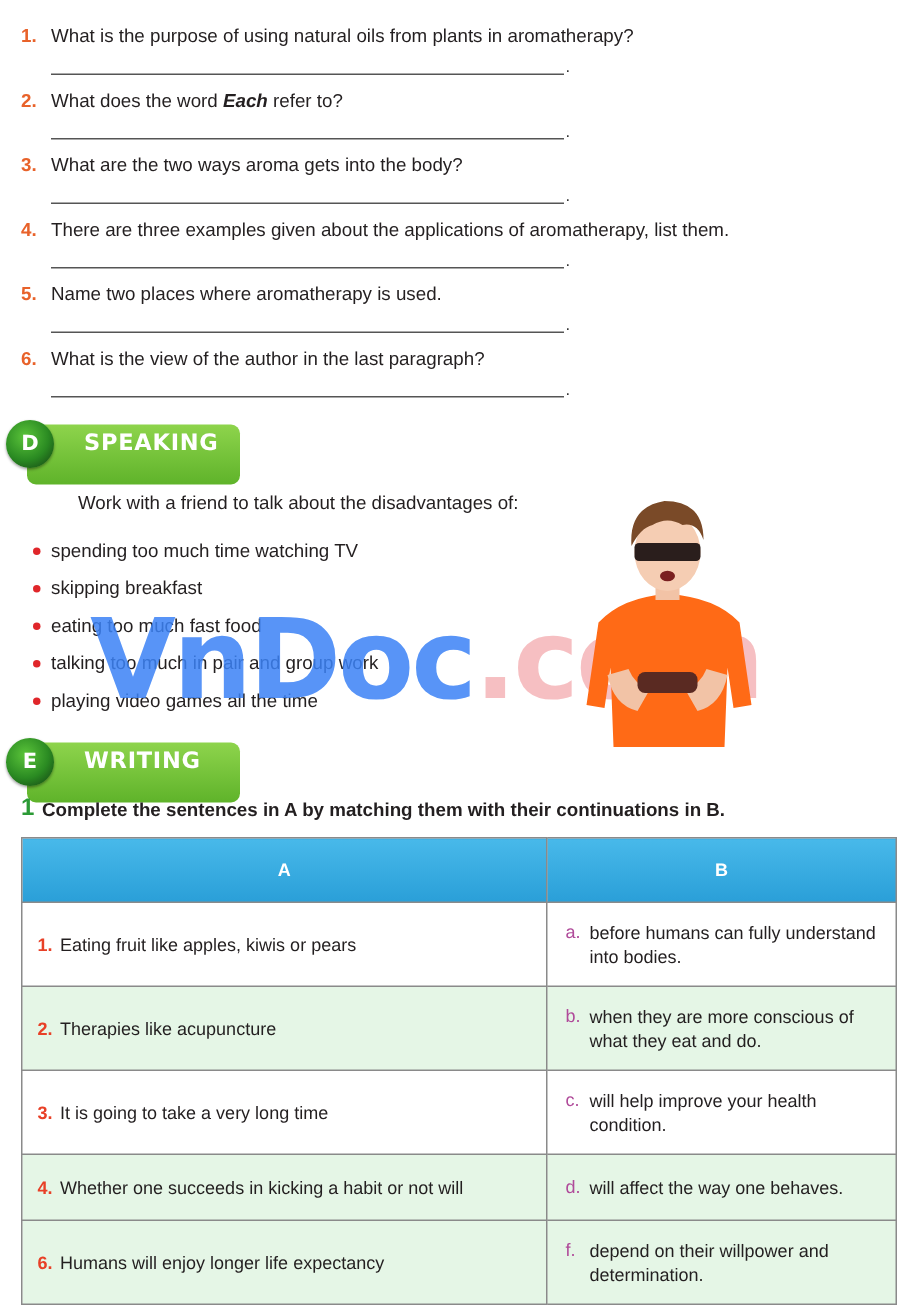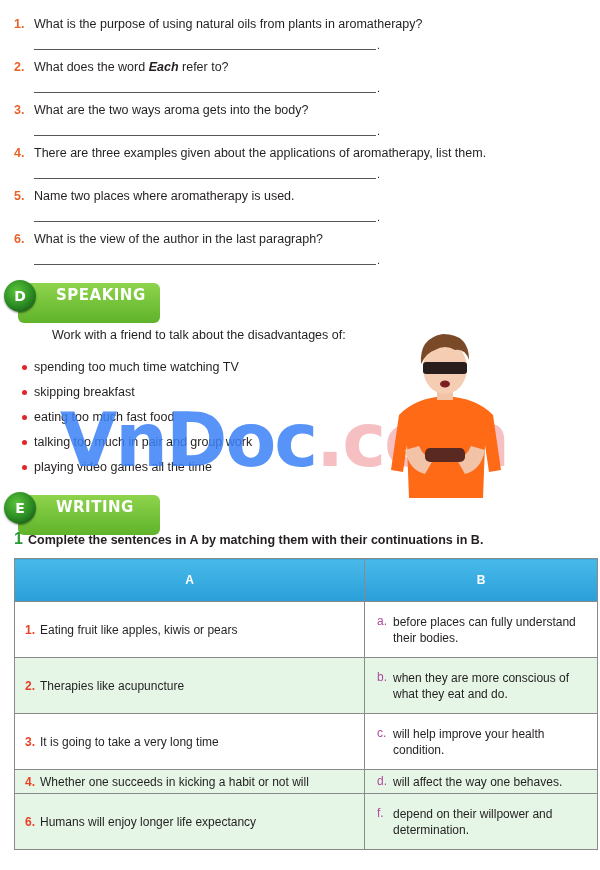--- a/index.html
+++ b/index.html
@@ -60,21 +60,21 @@
     table.match {
       position: absolute; left: 14px; top: 558px; width: 584px; border-collapse: collapse;
       font-size: 12px;
     }
     table.match th {
       background: linear-gradient(#48b9ea, #2a9fd8); color: #fff; font-weight: bold;
       height: 40px; border: 1px solid #8a8a8a; font-size: 12px;
     }
     table.match td { border: 1px solid #8a8a8a; padding: 0 10px; vertical-align: middle; }
     table.match tr.r { height: 56px; }
-    table.match tr.short { height: 24px; }
+    table.match tr.short { height: 44px; }
     table.match tr.alt td { background: #e5f6e6; }
     .num-a { color: #e84027; font-weight: bold; margin-right: 5px; }
     .let-b { color: #b04b9a; margin-right: 6px; display: inline-block; width: 10px; }
     .b-cell { padding-left: 12px !important; }
     .b-wrap { display: flex; }
     .b-wrap .txt { flex: 1; line-height: 16px; }
   </style>
 </head>
 <body>
 
@@ -161,21 +161,21 @@
       <th style="width:347px">A</th>
       <th>B</th>
     </tr>
   </thead>
   <tbody>
     <tr class="r">
       <td><span class="num-a">1.</span><span>Eating fruit like apples, kiwis or pears</span></td>
       <td class="b-cell">
           <div class="b-wrap">
             <span class="let-b">a.</span>
-            <span class="txt">before places can fully understand their bodies.</span>
+            <span class="txt">before humans can fully understand into bodies.</span>
           </div>
         </td>
     </tr>
     <tr class="r alt">
       <td><span class="num-a">2.</span><span>Therapies like acupuncture</span></td>
       <td class="b-cell">
           <div class="b-wrap">
             <span class="let-b">b.</span>
             <span class="txt">when they are more conscious of what they eat and do.</span>
           </div>

